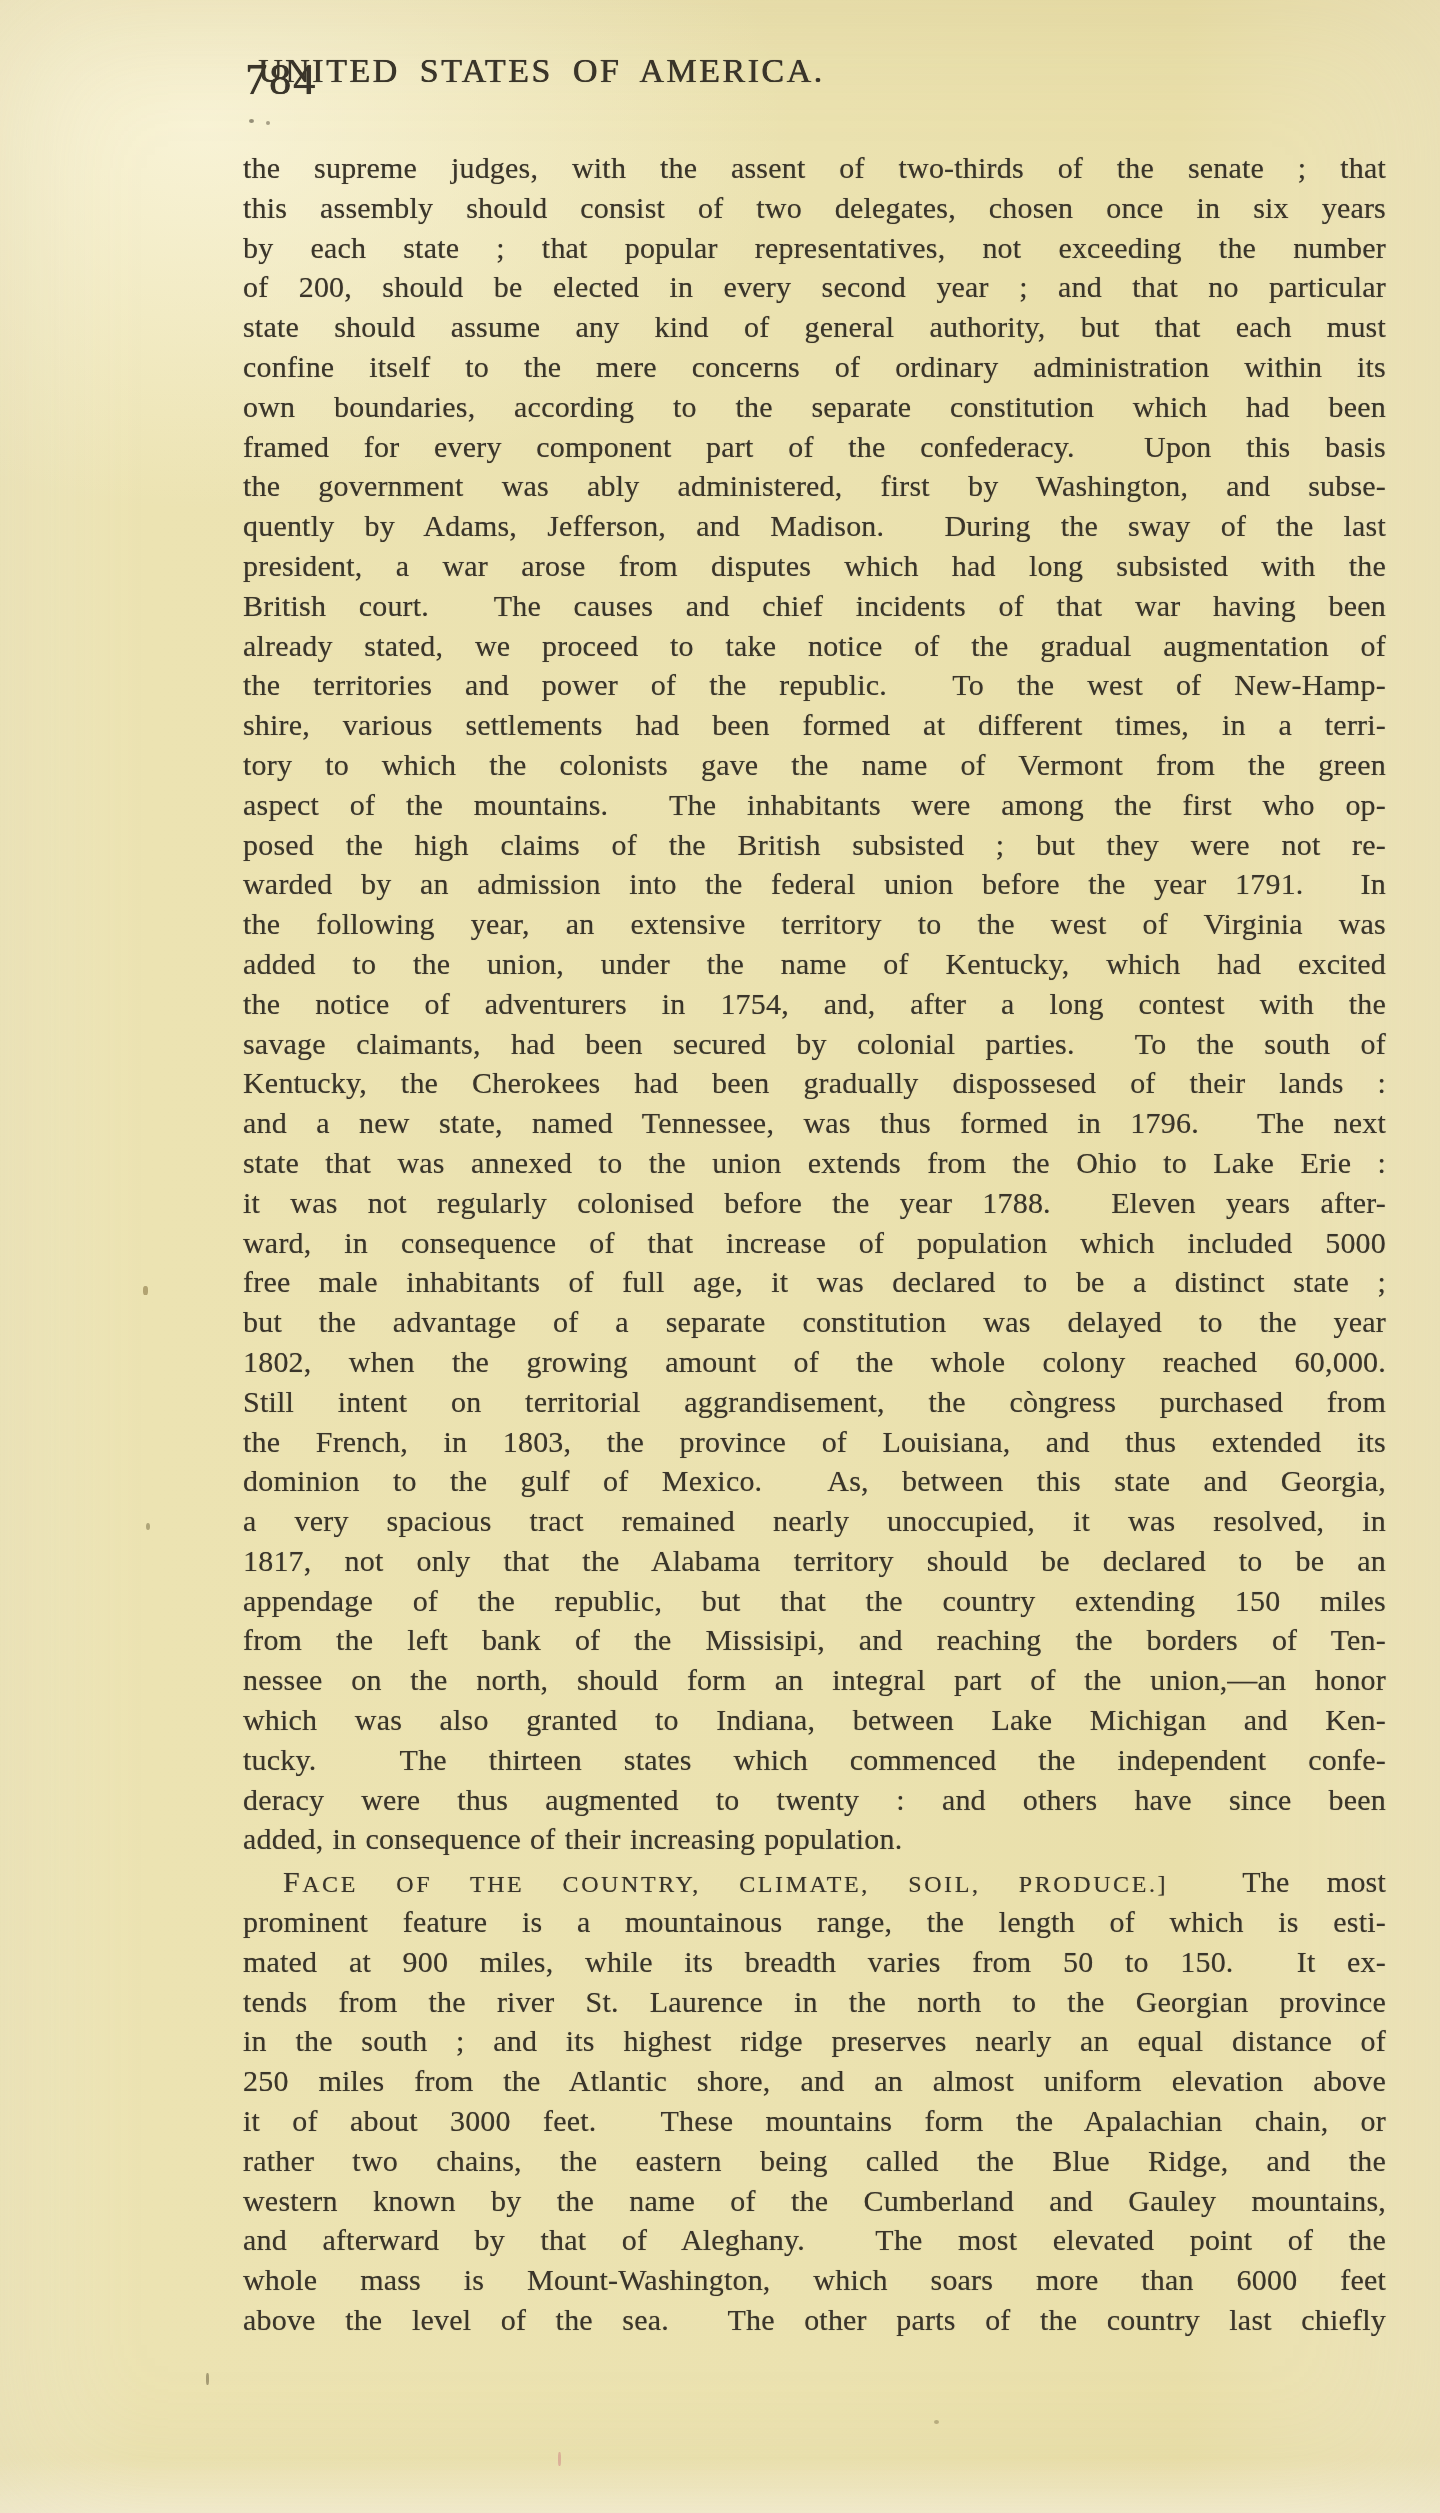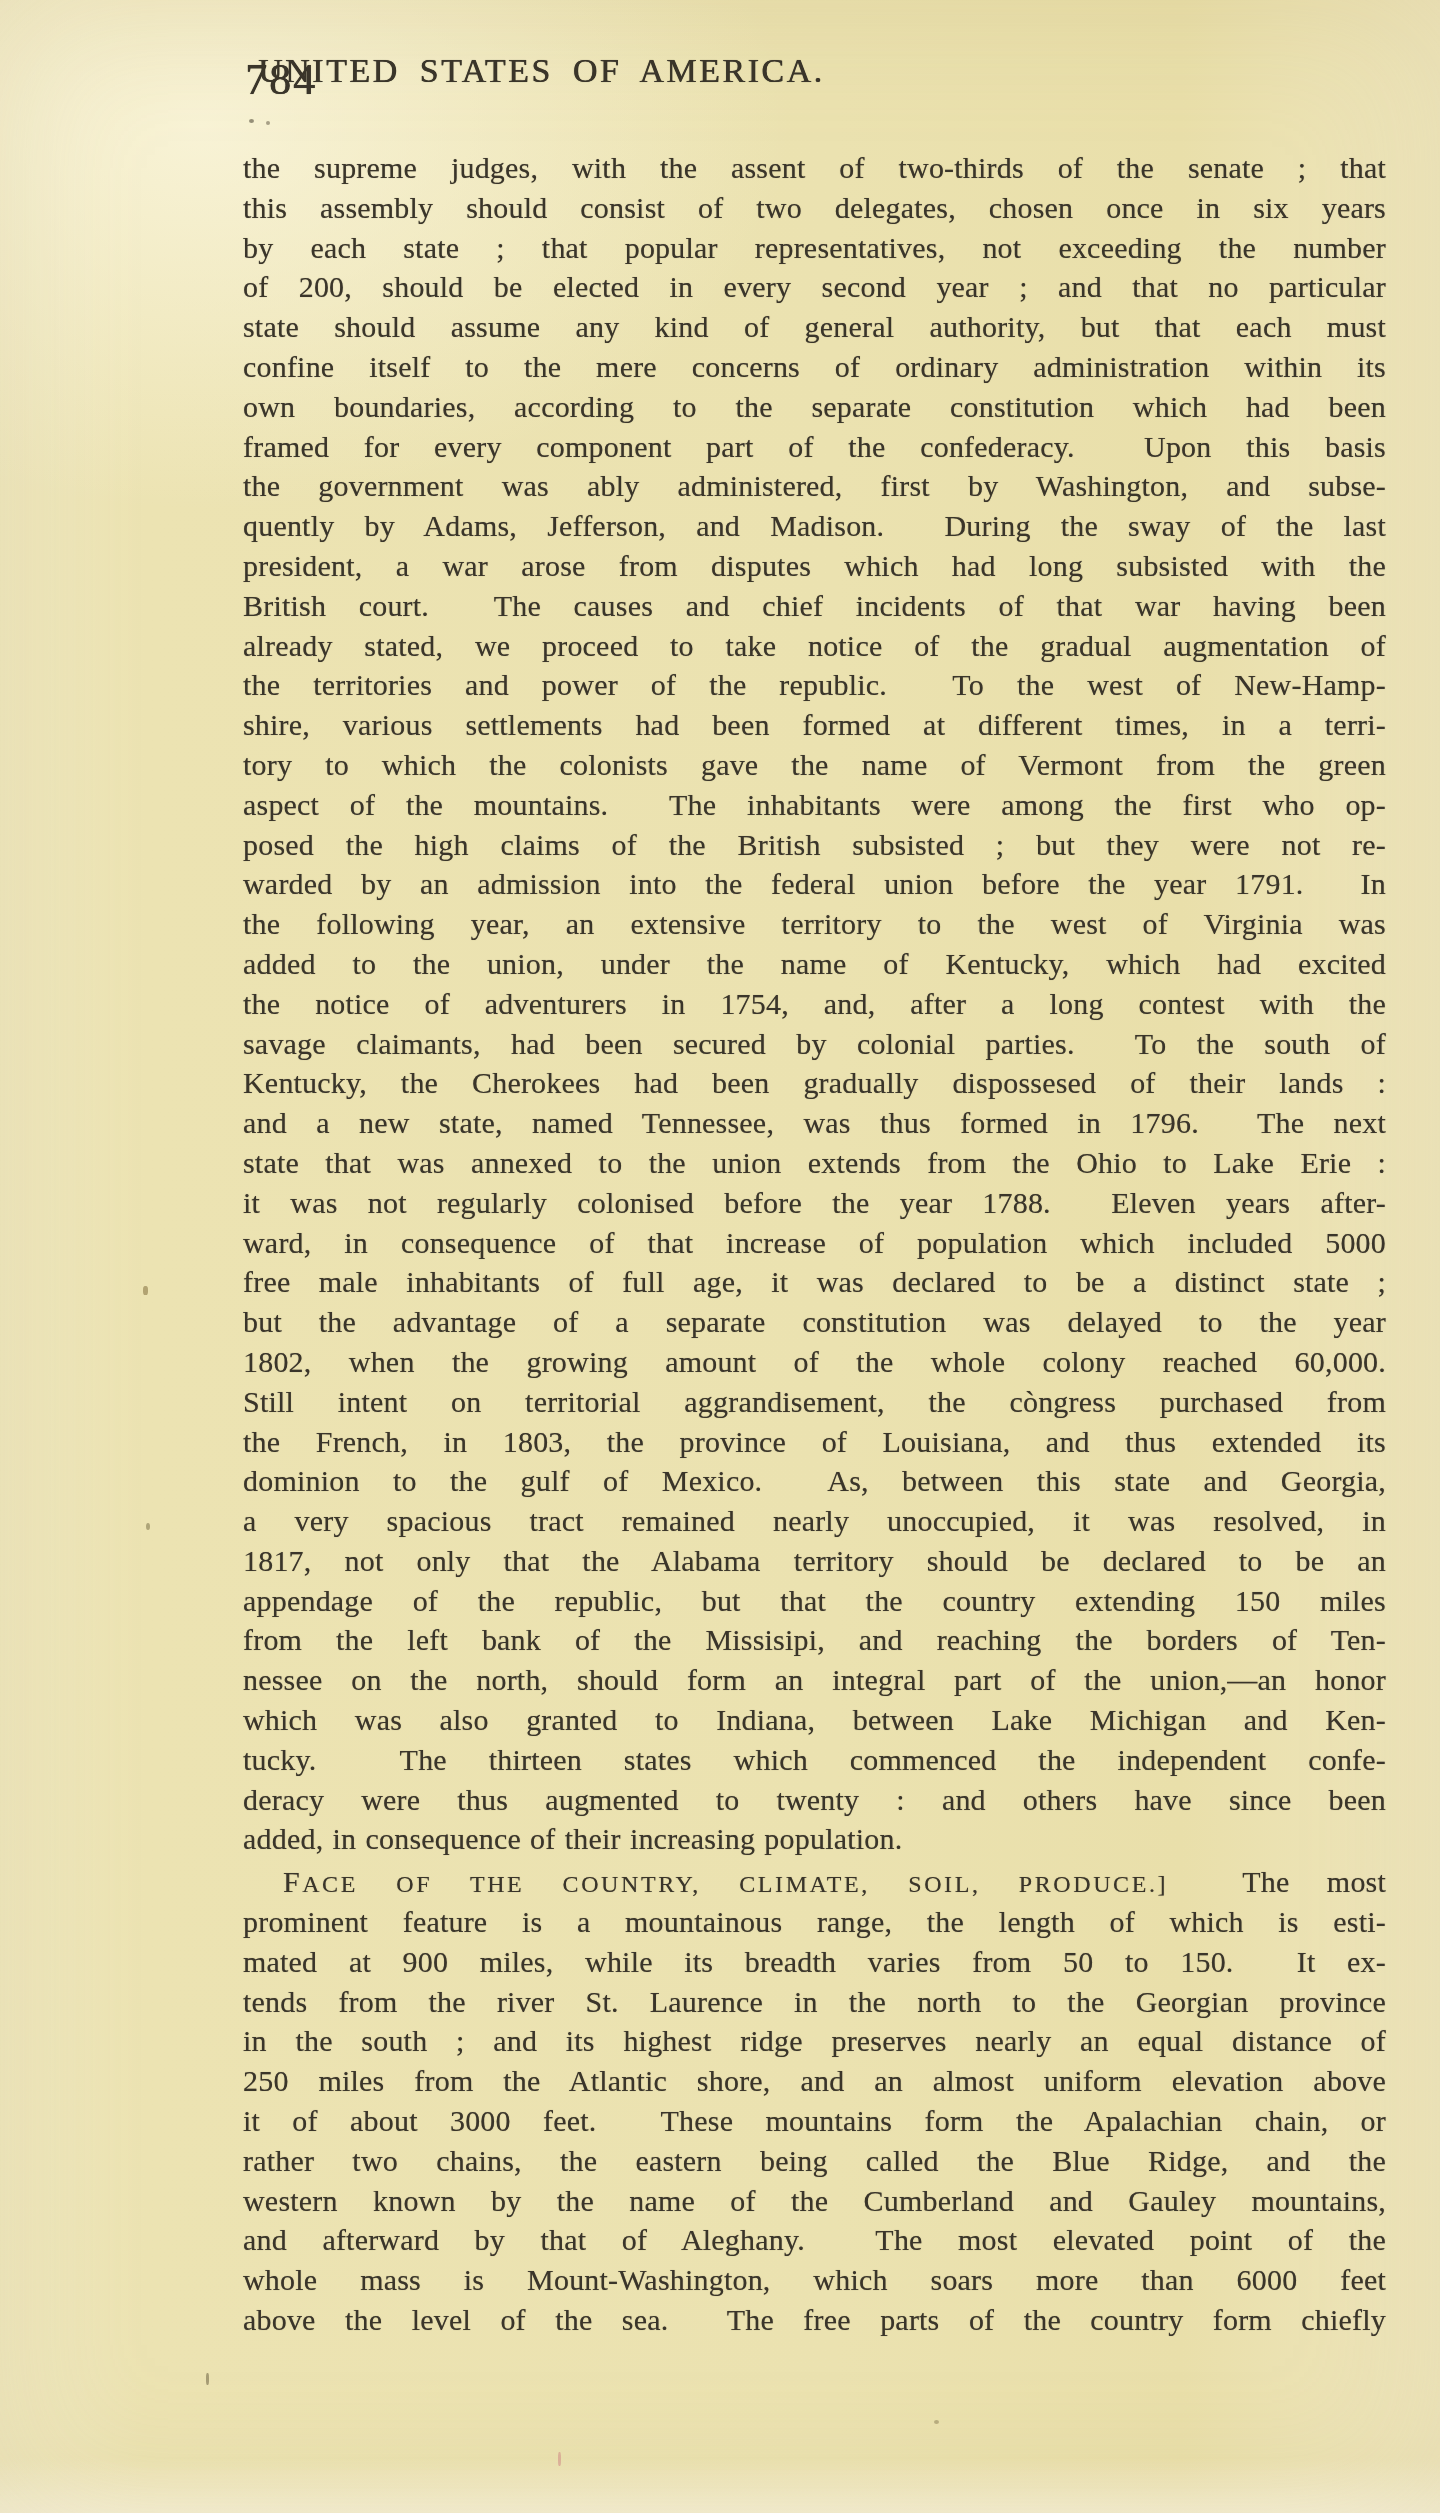--- a/index.html
+++ b/index.html
@@ -143,21 +143,21 @@
       <div class="line"><span class="seg-normal">prominent feature is a mountainous range, the length of which is esti-</span></div>
       <div class="line"><span class="seg-normal">mated at 900 miles, while its breadth varies from 50 to 150.  It ex-</span></div>
       <div class="line"><span class="seg-normal">tends from the river St. Laurence in the north to the Georgian province</span></div>
       <div class="line"><span class="seg-normal">in the south ; and its highest ridge preserves nearly an equal distance of</span></div>
       <div class="line"><span class="seg-normal">250 miles from the Atlantic shore, and an almost uniform elevation above</span></div>
       <div class="line"><span class="seg-normal">it of about 3000 feet.  These mountains form the Apalachian chain, or</span></div>
       <div class="line"><span class="seg-normal">rather two chains, the eastern being called the Blue Ridge, and the</span></div>
       <div class="line"><span class="seg-normal">western known by the name of the Cumberland and Gauley mountains,</span></div>
       <div class="line"><span class="seg-normal">and afterward by that of Aleghany.  The most elevated point of the</span></div>
       <div class="line"><span class="seg-normal">whole mass is Mount-Washington, which soars more than 6000 feet</span></div>
-      <div class="line"><span class="seg-normal">above the level of the sea.  The free parts of the country form chiefly</span></div>
+      <div class="line"><span class="seg-normal">above the level of the sea.  The other parts of the country last chiefly</span></div>
     </div>
 
   <div class="speck speck-a"></div>
   <div class="speck speck-b"></div>
   <div class="speck speck-c"></div>
   <div class="speck speck-d"></div>
   <div class="speck speck-e"></div>
   <div class="speck speck-f"></div>
   <div class="speck speck-g"></div>
 

